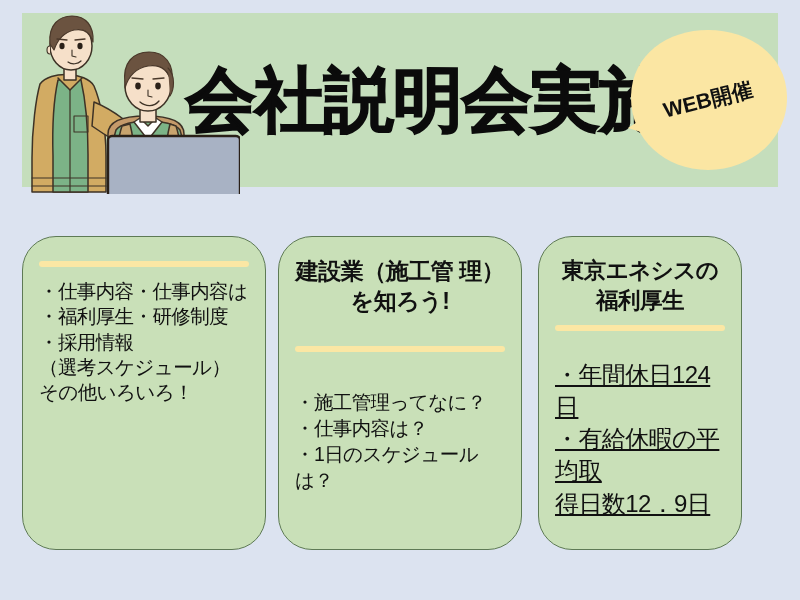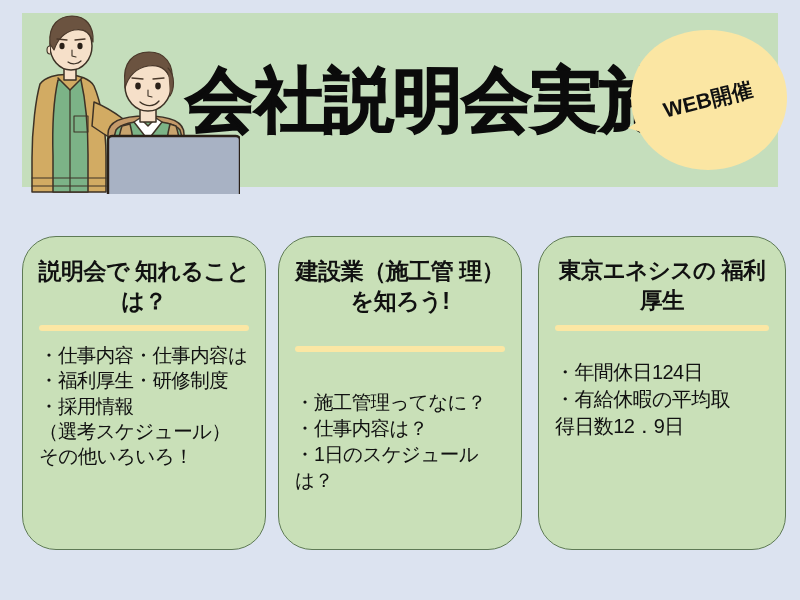--- a/index.html
+++ b/index.html
@@ -100,21 +100,21 @@
     background: #c9e0b8;
     border: 1.4px solid #5e7a55;
     border-radius: 34px;
     box-sizing: border-box;
     padding: 18px 14px 12px 14px;
     display: flex;
     flex-direction: column;
   }
   #card-1 { left: 22px;  width: 244px; }
   #card-2 { left: 278px; width: 244px; gap: 21px; }
-  #card-3 { left: 538px; width: 248px; }
+  #card-3 { left: 538px; width: 204px; }
 
   .card-title {
     text-align: center;
     font-size: 23px;
     font-weight: bold;
     color: #111111;
     line-height: 1.32;
     letter-spacing: -0.5px;
     margin: 0 0 2px 0;
     min-height: 62px;
@@ -134,21 +134,21 @@
   .card-body {
     font-size: 19.5px;
     color: #111111;
     line-height: 1.30;
     letter-spacing: -0.6px;
     white-space: pre-line;
     text-align: left;
     padding-left: 2px;
   }
   #card-2 .card-body { font-size: 19.5px; line-height: 1.34; }
-  #card-3 .card-body { font-size: 20px; line-height: 1.34; padding-top: 18px; }
+  #card-3 .card-body { font-size: 24px; line-height: 1.34; padding-top: 18px; text-decoration: underline; }
   #card-1 .card-body { padding-top: 2px; }
   #card-2 .card-body { padding-top: 6px; }
 </style>
 </head>
 <body>
 
 <div id="slide">
 
   <div id="header-band"></div>
 
@@ -252,22 +252,20 @@
       <path d="M82 4
                C122 4 160 28 161 70
                C162 112 126 144 82 144
                C38 144 4 112 5 70
                C6 28 42 4 82 4 Z" fill="#fbe6a3"></path>
     </svg>
     <div id="bubble-text">WEB開催</div>
   </div>
 
   <div class="card" id="card-1">
-    <div class="card-title">説明会で
-知れることは？</div>
     <div class="card-divider"></div>
     <div class="card-body">・仕事内容・仕事内容は
 ・福利厚生・研修制度
 ・採用情報
 （選考スケジュール）
 その他いろいろ！</div>
   </div>
 
   <div class="card" id="card-2">
     <div class="card-title">建設業（施工管

